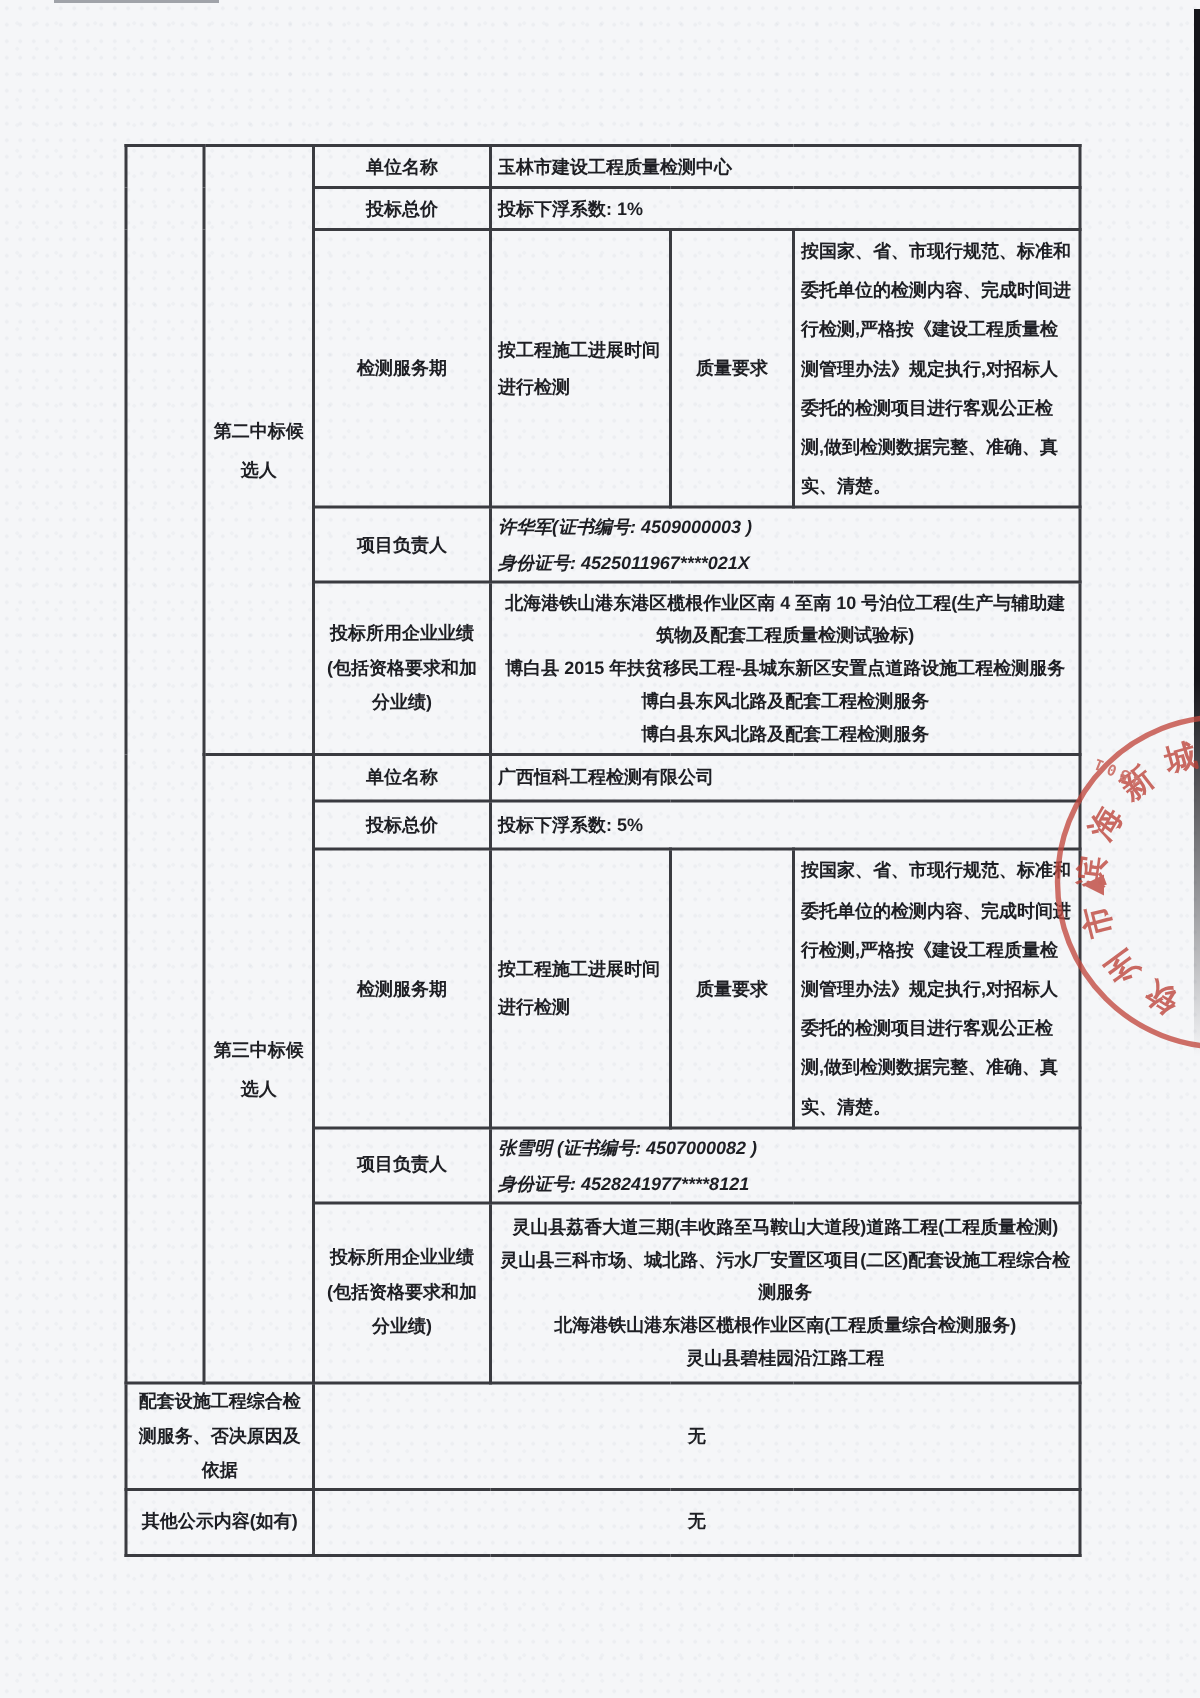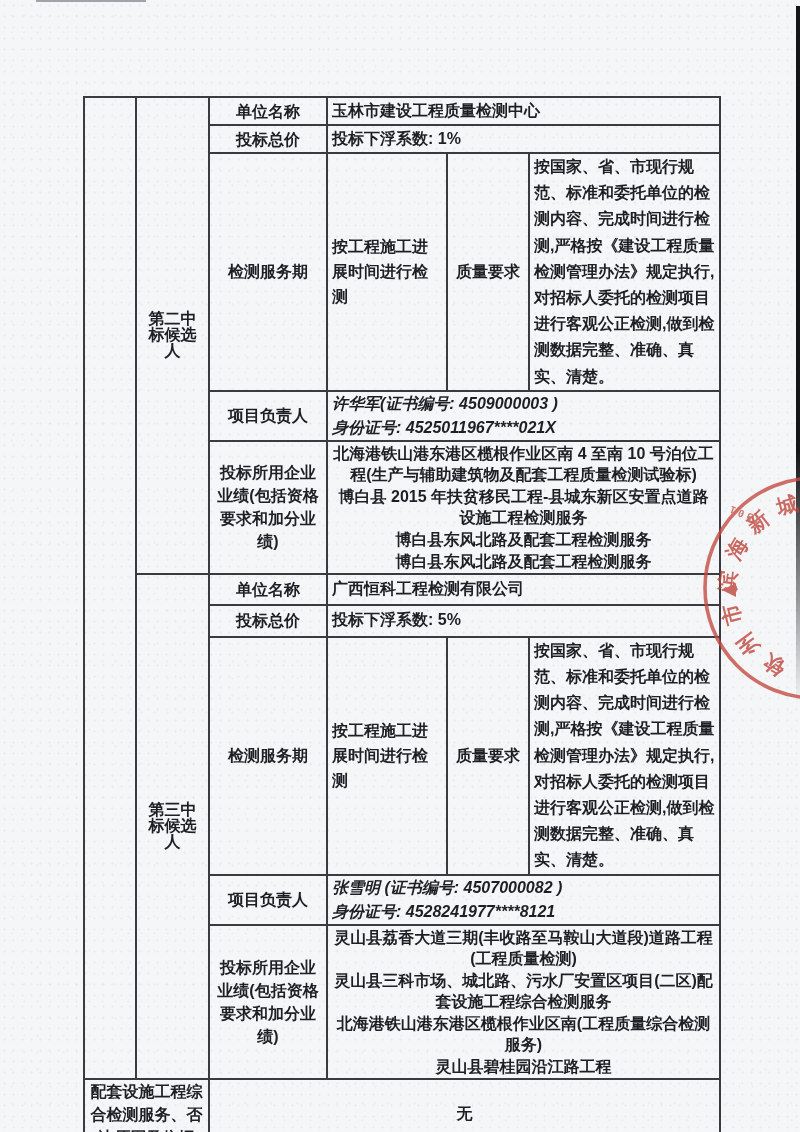--- a/index.html
+++ b/index.html
@@ -12,23 +12,23 @@
     background-size:9px 11px,13px 17px;background-position:0 0,5px 7px;}
   
   .edge-right{position:absolute;right:0;top:6px;width:4px;height:720px;
     background:linear-gradient(#15151a 0%,#15151a 62%,rgba(21,21,26,0) 97%);}
   .edge-top{position:absolute;left:36px;top:0;width:110px;height:2px;
     background:#5a5f68;opacity:.55;}
   
   table.doc{position:absolute;left:83px;top:96px;width:636px;
     border-collapse:collapse;table-layout:fixed;}
   table.doc td{border:2px solid #3a3b40;color:#1e1f24;font-weight:700;
-    font-size:16px;vertical-align:middle;padding:0 4px;overflow:hidden;}
+    font-size:12px;vertical-align:middle;padding:0 4px;overflow:hidden;}
   td.lbl{text-align:center;line-height:23px;font-size:14px;padding:2px 2px;}
-  td.grp{font-size:15px;line-height:16px;text-align:center;}
+  td.grp{font-size:15px;line-height:26px;text-align:center;}
   td.val{text-align:left;padding:2px 9px;}
   td.ctr{text-align:left;line-height:25px;font-size:14px;}
   td.qualtext{text-align:left;line-height:26.2px;font-size:15px;padding:3px 5px;}
   .mline{line-height:24px;text-align:left;font-style:italic;}
   .perf div{line-height:21px;text-align:center;margin:1px 0;}
   td.perfcell{padding:3px 8px;}
   td.nil{text-align:center;font-size:16px;}
   
   .seal{position:absolute;left:670px;top:458px;width:130px;height:262px;
     pointer-events:none;}

